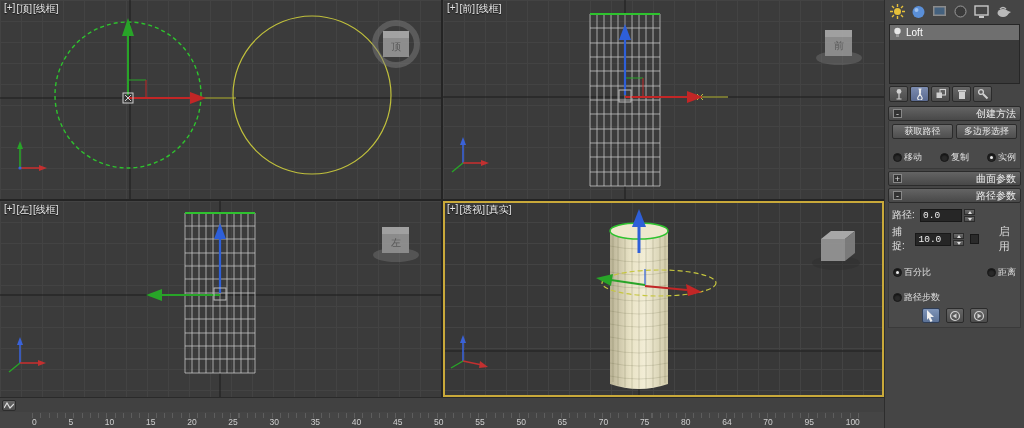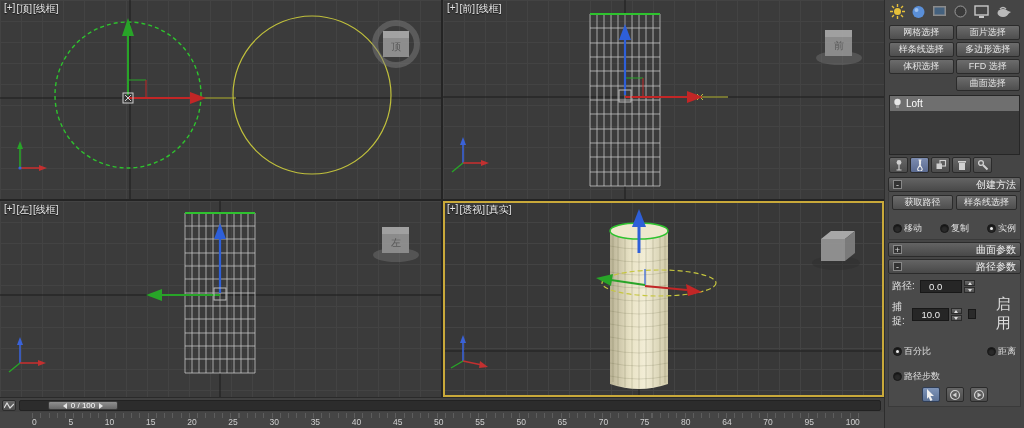--- a/index.html
+++ b/index.html
@@ -68,27 +68,27 @@
   .two-btns { display:flex; gap:3px;text-align:center; }
   .two-btns .btn3d { flex:1; }
   .radio-row { display:flex; justify-content:space-between; margin-top:12px; padding:0 1px; }
   .radio { display:flex; align-items:center; gap:2px; font-size:9px; color:#e0e0e0; }
   .radio-dot { width:9px; height:9px; border-radius:50%; background:#2a2a2a; border:1px solid #181818;
     box-shadow:inset 0 1px 2px rgba(0,0,0,.7); position:relative; }
   .radio.checked .radio-dot::after { content:""; position:absolute; inset:2px; border-radius:50%; background:#ededed; }
   .field-row { display:flex; align-items:center; gap:2px; margin:2px 0; }
   .field-label { width:26px; font-size:10px; color:#e0e0e0; }
   .spin-field { width:42px; height:13px; background:#262626; border:1px solid #181818; color:#eee; font-size:9.5px;
-    padding:0 8px; display:flex; align-items:center; }
+    padding:0 2px; display:flex; align-items:center;font-family:Liberation Mono, monospace; }
   .spinner { display:flex; flex-direction:column; gap:1px; }
   .spin-btn { width:11px; height:6px; background:linear-gradient(#6a6a6a,#4e4e4e); border:1px solid #2b2b2b; position:relative; }
   .spin-btn.up::after { content:""; position:absolute; left:2.5px; top:1px; border-left:2.5px solid transparent; border-right:2.5px solid transparent; border-bottom:3px solid #ddd; }
   .spin-btn.down::after { content:""; position:absolute; left:2.5px; top:1.5px; border-left:2.5px solid transparent; border-right:2.5px solid transparent; border-top:3px solid #ddd; }
   .checkbox { width:10px; height:10px; background:#2a2a2a; border:1px solid #181818; margin-left:4px; }
-  .cb-label { font-size:15px; margin-left:18px; }
+  .cb-label { font-size:11px; margin-left:18px; }
   .mini-btn-row { display:flex; justify-content:center; gap:6px; margin-top:4px; }
   .mini-btn { width:18px; height:15px; background:linear-gradient(#666,#4c4c4c); border:1px solid #2b2b2b; border-radius:2px;
     display:flex; align-items:center; justify-content:center; }
   .mini-btn.active { background:linear-gradient(#7e94b8,#5c7296); border-color:#2f3d55; }
 </style>
 </head>
 <body>
 
 <div class="app">
 
@@ -270,27 +270,20 @@
         </svg>
       </div>
     </div>
 
     <div class="timeline">
       <div class="track-row">
         <div class="mini-curve-btn">
           <svg width="10" height="8">
               <polyline points="0,6 3,1 6,6 10,2" fill="none" stroke="#ddd" stroke-width="1.2"></polyline>
             </svg>
-        </div>
-        <div class="track">
-          <div class="time-handle">
-            <span class="arrow-left"></span>
-            <span>0 / 100</span>
-            <span class="arrow-right"></span>
-          </div>
         </div>
       </div>
       <div class="ruler-row">
         <div class="ruler-numbers">
 
         <span class="tick-num">0</span>
             <span class="tick-num">5</span>
             <span class="tick-num">10</span>
             <span class="tick-num">15</span>
             <span class="tick-num">20</span>
@@ -351,31 +344,20 @@
         <svg width="16" height="15">
             <ellipse cx="8" cy="9" rx="5.5" ry="4" fill="#b9b9b9"></ellipse>
             <path d="M13 7l3 1-3 2z" fill="#b9b9b9"></path>
             <path d="M5 5q3-3 6 0" stroke="#b9b9b9" stroke-width="1.4" fill="none"></path>
           </svg>
       </div>
     </div>
 
 
 
-    <div class="sel-grid">
-
-    <div class="btn3d">网格选择</div>
-        <div class="btn3d">面片选择</div>
-        <div class="btn3d">样条线选择</div>
-        <div class="btn3d">多边形选择</div>
-        <div class="btn3d">体积选择</div>
-        <div class="btn3d">FFD 选择</div>
-        <div class="btn3d"></div>
-        <div class="btn3d">曲面选择</div>
-      </div>
 
     <div class="stack-box">
 
     <div class="stack-item">
         <svg width="9" height="11">
             <circle cx="4.5" cy="4" r="3.2" fill="#e6e6e6"></circle>
             <rect x="3" y="7" width="3" height="3" fill="#9a9a9a"></rect>
           </svg>
         <span>Loft</span>
       </div>
@@ -414,21 +396,21 @@
     </div>
 
     <div class="rollout">
       <div class="rollout-header">
         <span class="marker">-</span>
         <span class="title">创建方法</span>
       </div>
       <div class="rollout-body">
         <div class="two-btns">
           <div class="btn3d">获取路径</div>
-          <div class="btn3d">样条线选择</div>
+          <div class="btn3d">多边形选择</div>
         </div>
         <div class="radio-row">
           <div class="radio">
             <span class="radio-dot"></span>
             <span>移动</span>
           </div>
           <div class="radio">
             <span class="radio-dot"></span>
             <span>复制</span>
           </div>

